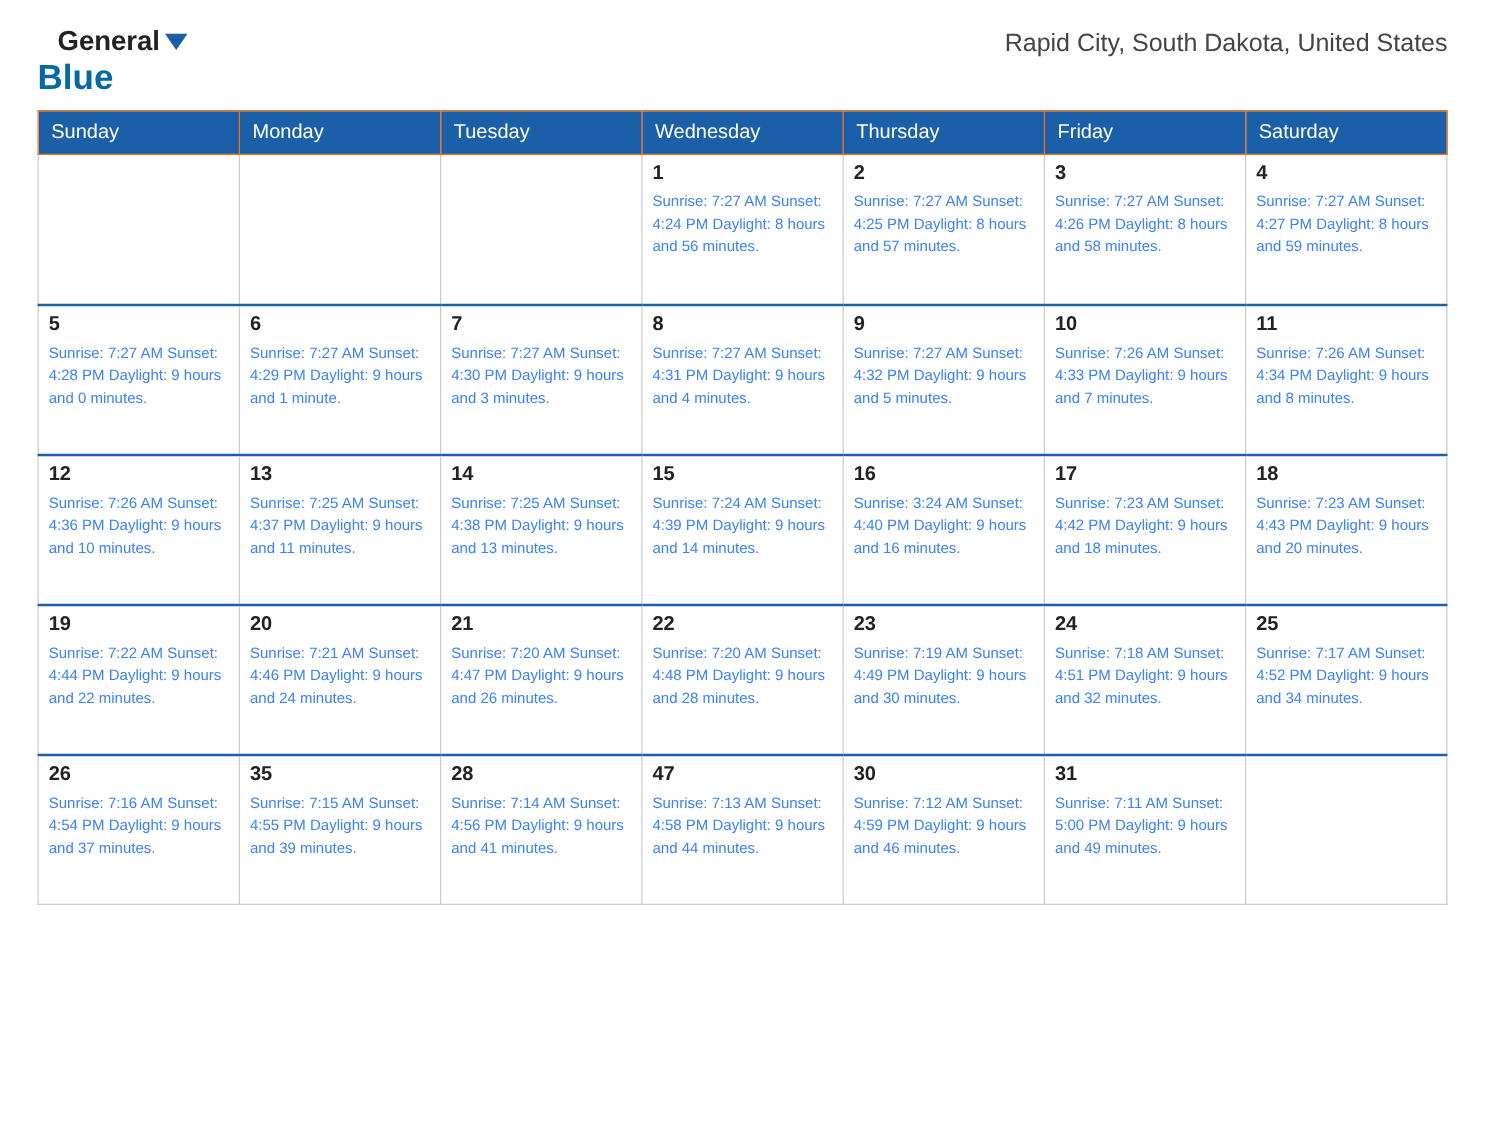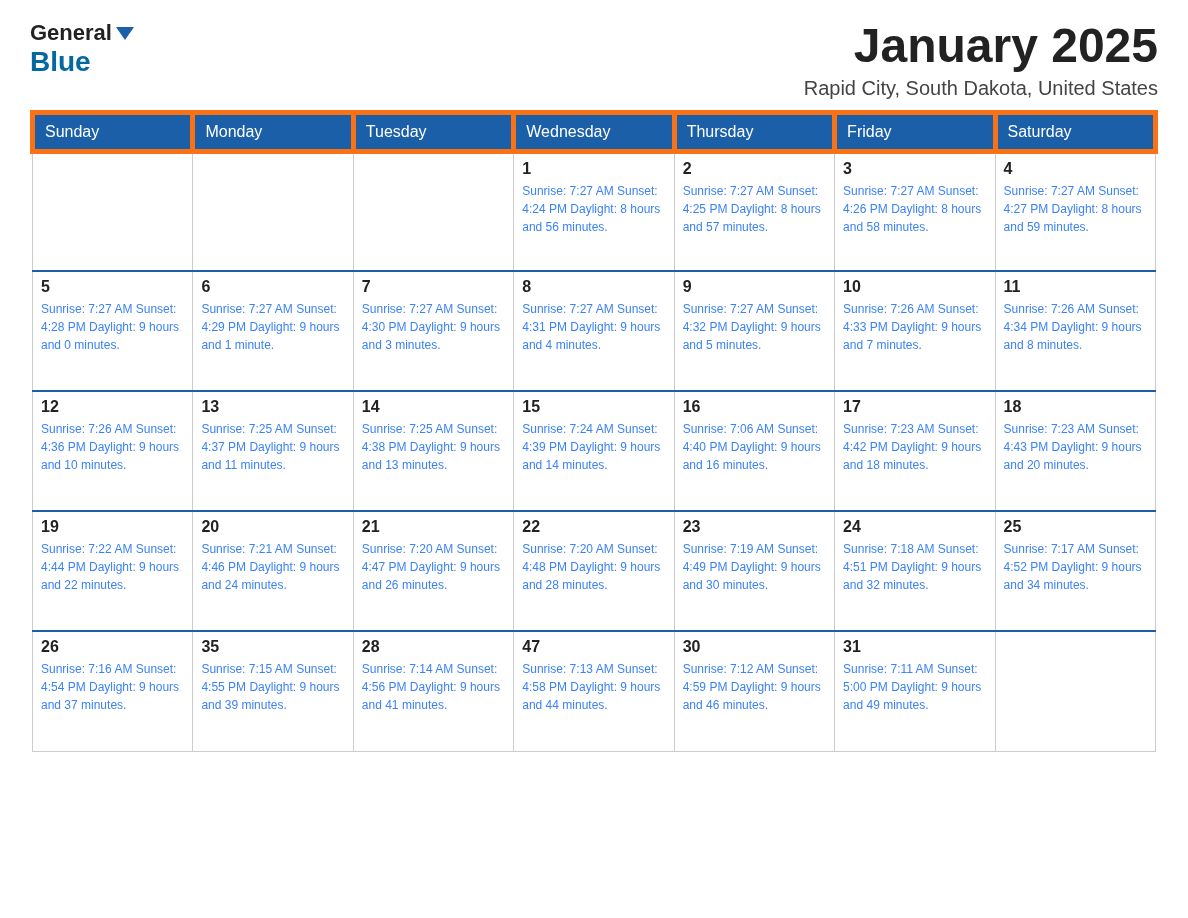--- a/index.html
+++ b/index.html
@@ -13,20 +13,21 @@
     .header-area {
       display: flex;
       justify-content: space-between;
       align-items: flex-start;
       margin-bottom: 10px;
     }
     .logo-text-general {
       font-size: 22px;
       font-weight: bold;
       color: #222;
+      margin-left: 16px;
     }
     .logo-text-blue {
       font-size: 28px;
       font-weight: bold;
       color: #0369a1;
     }
     .logo-wrapper {
       display: flex;
       flex-direction: column;
       align-items: flex-start;
@@ -54,21 +55,21 @@
       border-collapse: collapse;
       margin-top: 10px;
     }
     .calendar th {
       background-color: #1a5fa8;
       color: #fff;
       padding: 8px 10px;
       text-align: left;
       font-size: 16px;
       font-weight: normal;
-      border: 5px solid #f97316;
+      border: 1px solid #f97316;
     }
     .calendar td {
       vertical-align: top;
       border: 1px solid #ccc;
       padding: 6px 8px;
       width: 14.28%;
       height: 120px;
     }
     .day-number {
       font-size: 16px;
@@ -96,21 +97,20 @@
   <div class="logo-wrapper">
     <div class="logo-line1">
       <span class="logo-text-general">General</span>
       <div style="display:flex; flex-direction:column; align-items:flex-start; margin-left:2px;">
         <div style="width:0;height:0;border-left:9px solid transparent;border-right:9px solid transparent;border-top:13px solid #1a5fa8; margin-left:2px;"></div>
       </div>
     </div>
     <span class="logo-text-blue">Blue</span>
   </div>
   <div class="title-area">
-    <div class="month-title">January 2025</div>
     <div class="location-title">Rapid City, South Dakota, United States</div>
   </div>
 </div>
 
 <table class="calendar">
   <thead>
     <tr>
     <th>Sunday</th>
         <th>Monday</th>
         <th>Tuesday</th>
@@ -229,21 +229,21 @@
         </td>
         <td>
           <span class="day-number">15</span>
           <div class="day-info">Sunrise: 7:24 AM
 Sunset: 4:39 PM
 Daylight: 9 hours
 and 14 minutes.</div>
         </td>
         <td>
           <span class="day-number">16</span>
-          <div class="day-info">Sunrise: 7:06 AM
+          <div class="day-info">Sunrise: 3:24 AM
 Sunset: 4:40 PM
 Daylight: 9 hours
 and 16 minutes.</div>
         </td>
         <td>
           <span class="day-number">17</span>
           <div class="day-info">Sunrise: 7:23 AM
 Sunset: 4:42 PM
 Daylight: 9 hours
 and 18 minutes.</div>

